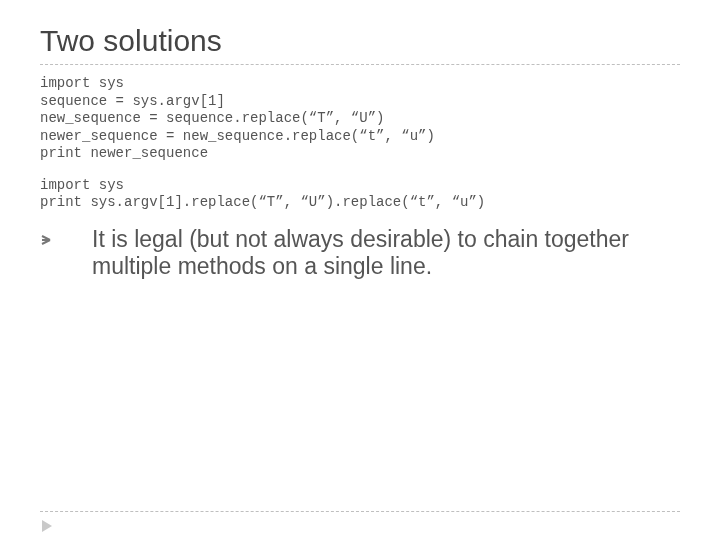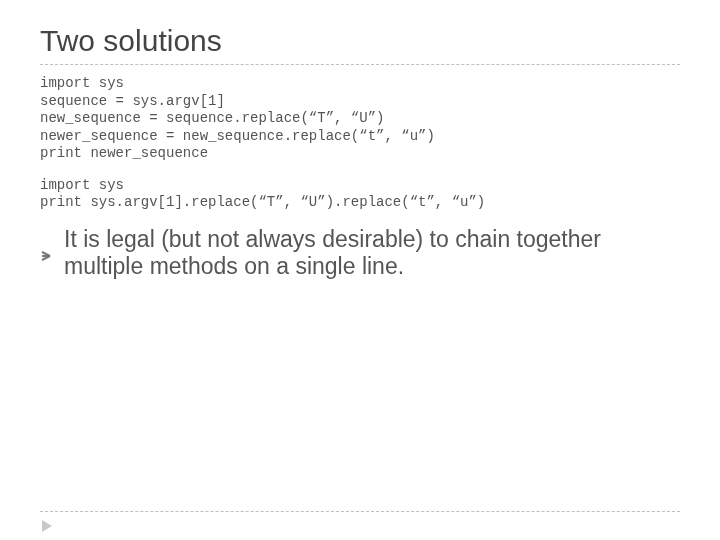--- a/index.html
+++ b/index.html
@@ -32,22 +32,23 @@
   .code {
     font-family: "Courier New", Courier, monospace;
     font-size: 14px;
     line-height: 1.25;
     color: #555;
     white-space: pre;
     margin-bottom: 14px;
   }
   .bullet-row {
     display: flex;
-    align-items: center;
+    align-items: flex-start;
     margin-top: 0;
+    gap: 28px;
   }
   .bullet-icon {
     flex: 0 0 auto;
     width: 14px;
     height: 14px;
     margin-top: 8px;
     margin-right: 10px;
   }
   .bullet-icon svg {
     display: block;

